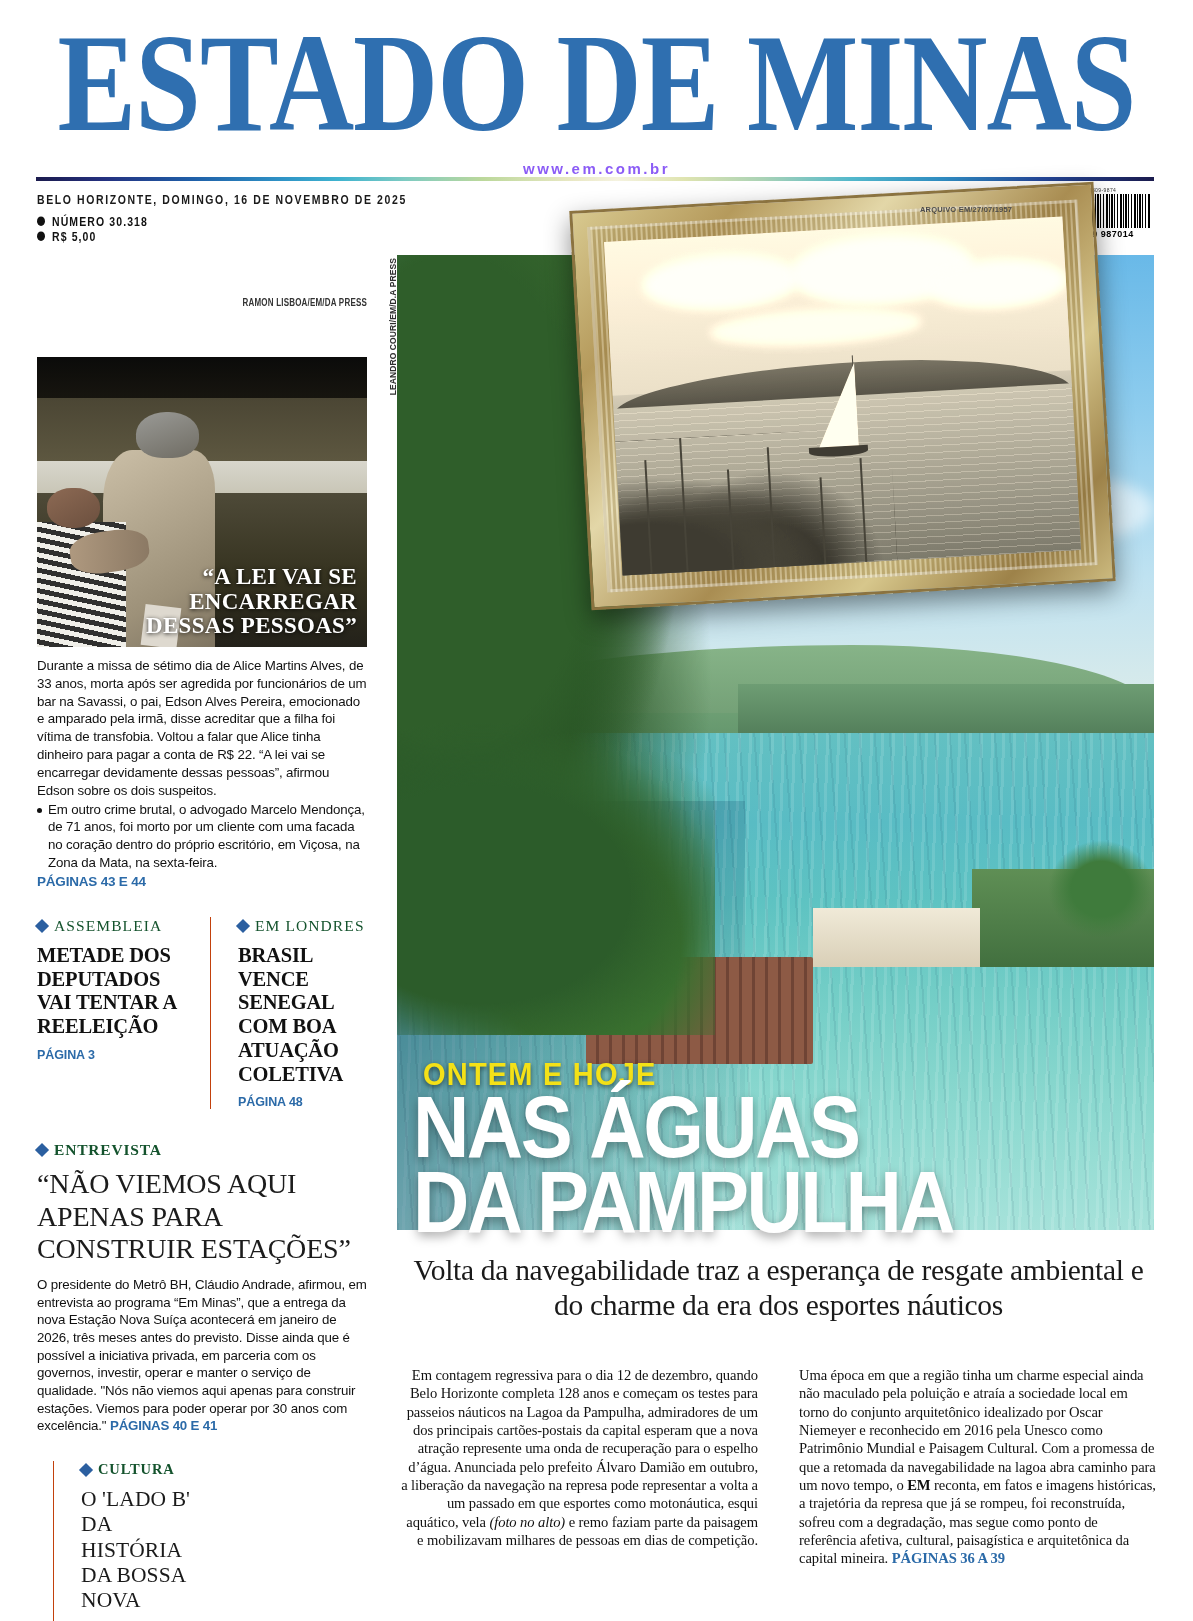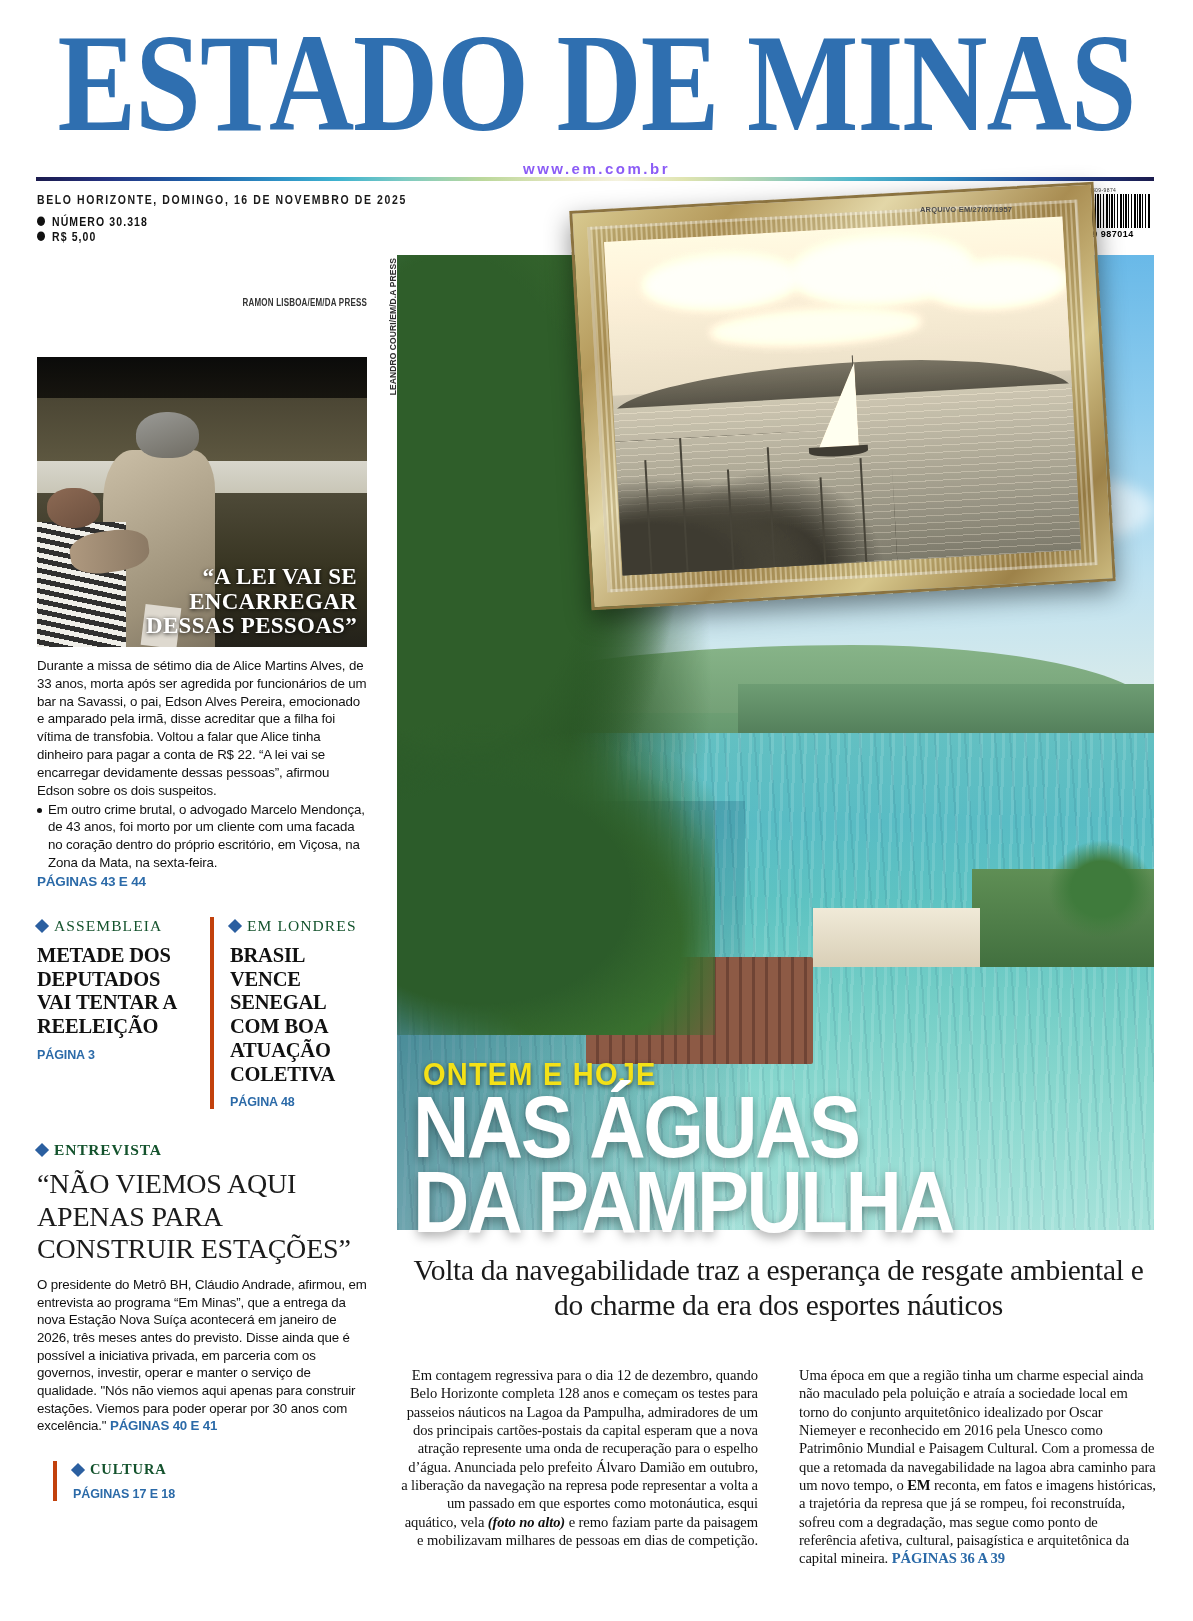--- a/index.html
+++ b/index.html
@@ -125,21 +125,21 @@
     content: ""; position: absolute; left: 0; top: 7px;
     width: 5px; height: 5px; border-radius: 50%; background: #111;
   }
   .pg-ref { color: #2b6aa8; font-weight: bold; font-size: 13.3px; letter-spacing: -.2px; }
   .pg-ref-block { color: #2b6aa8; font-weight: bold; font-size: 13.5px;
     letter-spacing: -.2px; display: block; margin-top: 1px; }
 
   
   .brief-row { display: flex; margin-top: 26px; }
   .brief-col { width: 157px; }
-  .brief-col.right { padding-left: 16px; border-left: 4px solid #c2410c; margin-left: 16px; }
+  .brief-col.right { padding-left: 27px; border-left: 1px solid #c2410c; margin-left: 16px; }
   .kicker { display: flex; align-items: center; gap: 7px; margin-bottom: 9px; }
   .kicker-diamond {
     width: 10px; height: 10px; background: #2b5fa0;
     transform: rotate(45deg); flex: none;
   }
   .kicker-label {
     font-family: "Liberation Serif", serif;
     font-size: 15.5px; letter-spacing: 1.1px; color: #14532d;
     font-weight: normal;
   }
@@ -306,21 +306,21 @@
     display: flex; gap: 25px;
   }
   .story-col {
     width: 366px;
     font-family: "Liberation Serif", serif;
     font-size: 14.6px; line-height: 1.255; color: #111; letter-spacing: -.1px;
   }
   .story-col.left-c { text-align: right; }
   .story-col.right-c { text-align: left; margin-left: 16px; }
   .em-bold { font-weight: bold; }
-  .it-bold { font-weight: bold; font-style: italic; }
+  .it-bold { font-weight: normal; font-style: italic; }
   .pg-ref-inline { color: #2b6aa8; font-weight: bold; }
 </style>
 </head>
 <body>
 
 <div class="page">
 
   <div class="masthead">
     <div class="masthead-title">ESTADO DE MINAS</div>
     <div class="grad-bar"></div>
@@ -359,21 +359,21 @@
       <div class="lp-manhead"></div>
       <div class="lp-womanbody"></div>
       <div class="lp-womanhead"></div>
       <div class="lp-arm"></div>
       <div class="lp-paper"></div>
       <div class="lp-quote">“A LEI VAI SE ENCARREGAR DESSAS PESSOAS”</div>
     </div>
 
     <div class="lead-text">
       <p>Durante a missa de sétimo dia de Alice Martins Alves, de 33 anos, morta após ser agredida por funcionários de um bar na Savassi, o pai, Edson Alves Pereira, emocionado e amparado pela irmã, disse acreditar que a filha foi vítima de transfobia. Voltou a falar que Alice tinha dinheiro para pagar a conta de R$ 22. “A lei vai se encarregar devidamente dessas pessoas”, afirmou Edson sobre os dois suspeitos.</p>
-      <p class="bullet-para">Em outro crime brutal, o advogado Marcelo Mendonça, de 43 anos, foi morto por um cliente com uma facada no coração dentro do próprio escritório, em Viçosa, na Zona da Mata, na sexta-feira.</p>
+      <p class="bullet-para">Em outro crime brutal, o advogado Marcelo Mendonça, de 71 anos, foi morto por um cliente com uma facada no coração dentro do próprio escritório, em Viçosa, na Zona da Mata, na sexta-feira.</p>
       <span class="pg-ref-block">PÁGINAS 43 E 44</span>
     </div>
 
     <div class="brief-row">
       <div class="brief-col">
         <div class="kicker">
           <span class="kicker-diamond"></span>
           <span class="kicker-label">ASSEMBLEIA</span>
         </div>
         <div class="brief-head-bold">METADE DOS DEPUTADOS VAI TENTAR A REELEIÇÃO</div>
@@ -400,20 +400,21 @@
         <span class="pg-ref">PÁGINAS 40 E 41</span>
       </div>
     </div>
 
     <div class="brief-row">
       <div class="brief-col right">
         <div class="kicker">
           <span class="kicker-diamond"></span>
           <span class="kicker-label" style="font-weight:bold;letter-spacing:.9px;font-size:14.5px;">CULTURA</span>
         </div>
+        <div class="brief-head-light">O 'LADO B' DA HISTÓRIA DA BOSSA NOVA</div>
         <div class="brief-pg">PÁGINAS 17 E 18</div>
       </div>
     </div>
   </div>
 
   <div class="main-credit-vert">LEANDRO COURI/EM/D.A PRESS</div>
 
   <div class="main-photo">
     <div class="mp-sky"></div>
     <div class="mp-cloud1"></div>

